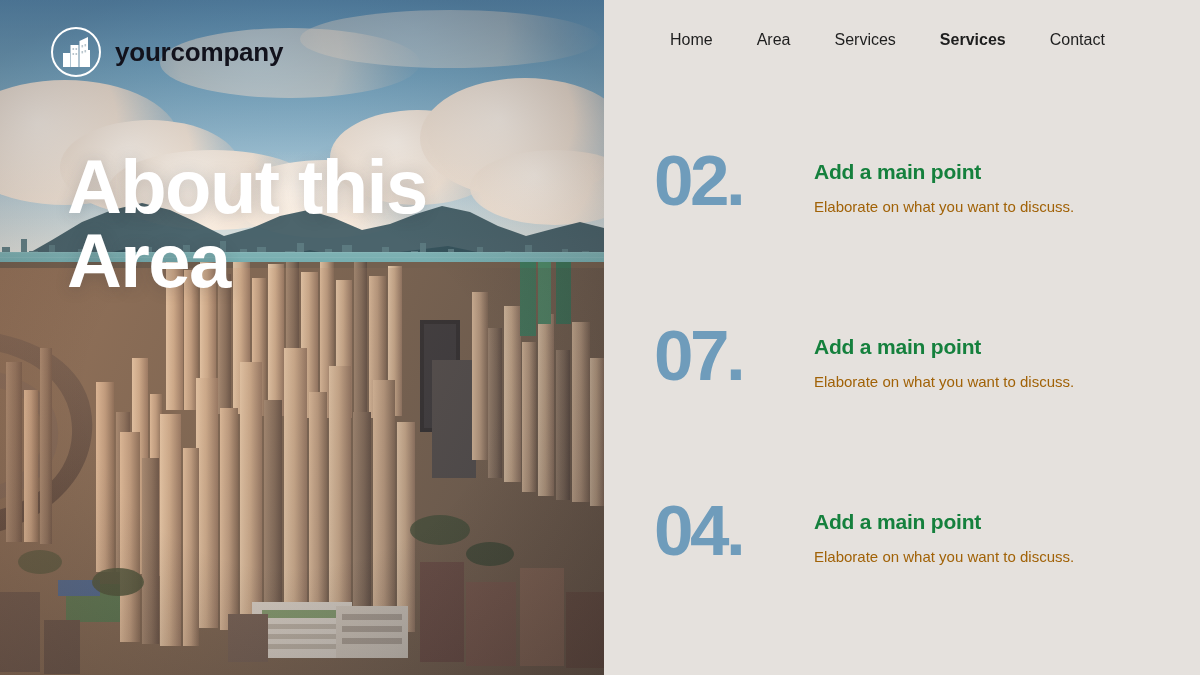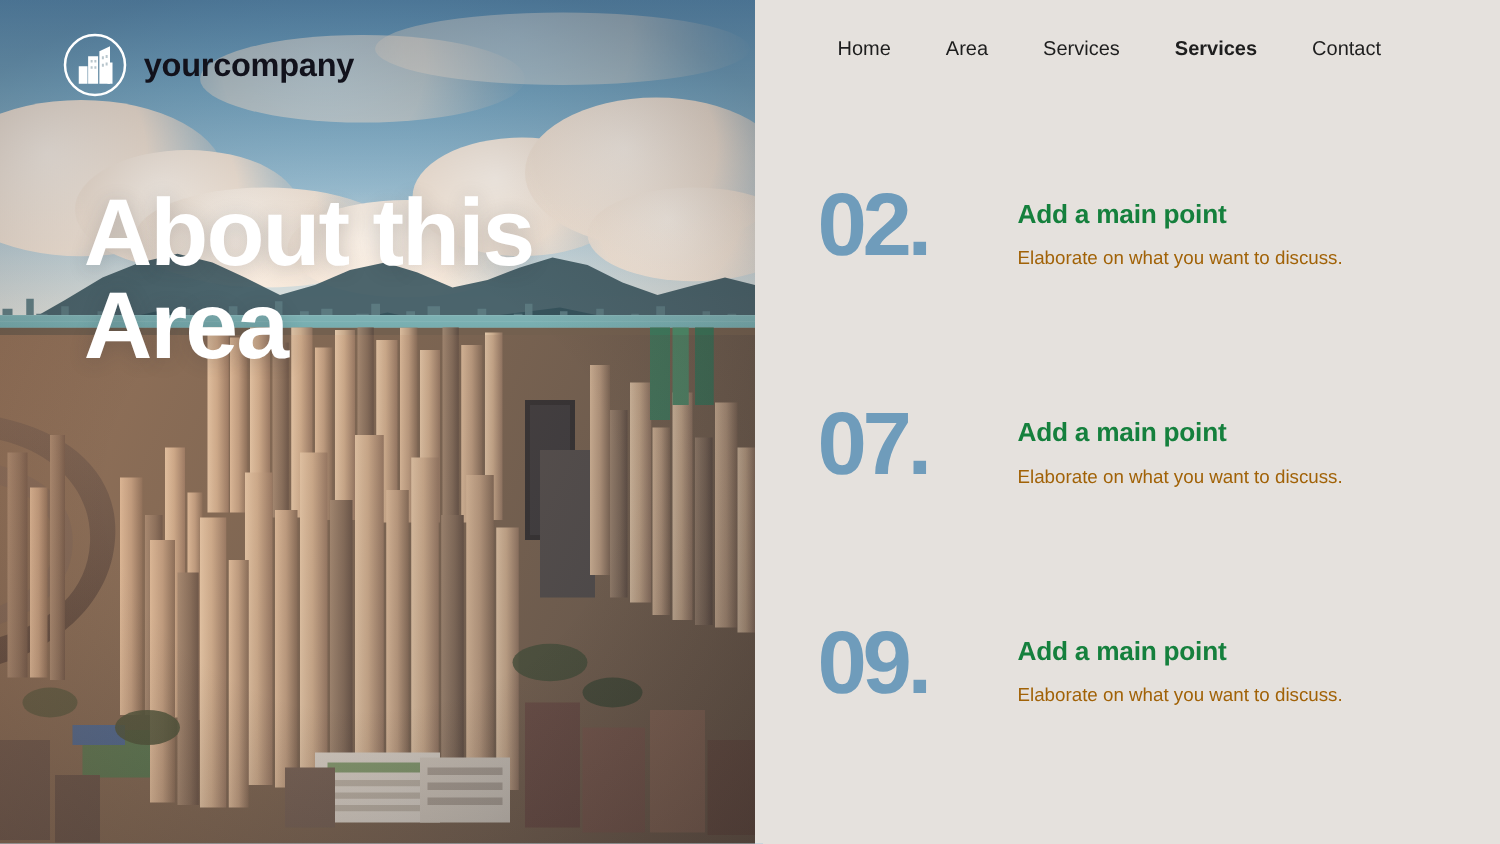--- a/index.html
+++ b/index.html
@@ -510,21 +510,21 @@
 
       <div class="point-row">
         <div class="point-num">07.</div>
         <div class="point-body">
           <div class="point-heading">Add a main point</div>
           <div class="point-desc">Elaborate on what you want to discuss.</div>
         </div>
       </div>
 
       <div class="point-row">
-        <div class="point-num">09.</div>
+        <div class="point-num">04.</div>
         <div class="point-body">
           <div class="point-heading">Add a main point</div>
           <div class="point-desc">Elaborate on what you want to discuss.</div>
         </div>
       </div>
 
     </div>
   </div>
 
 </div>

